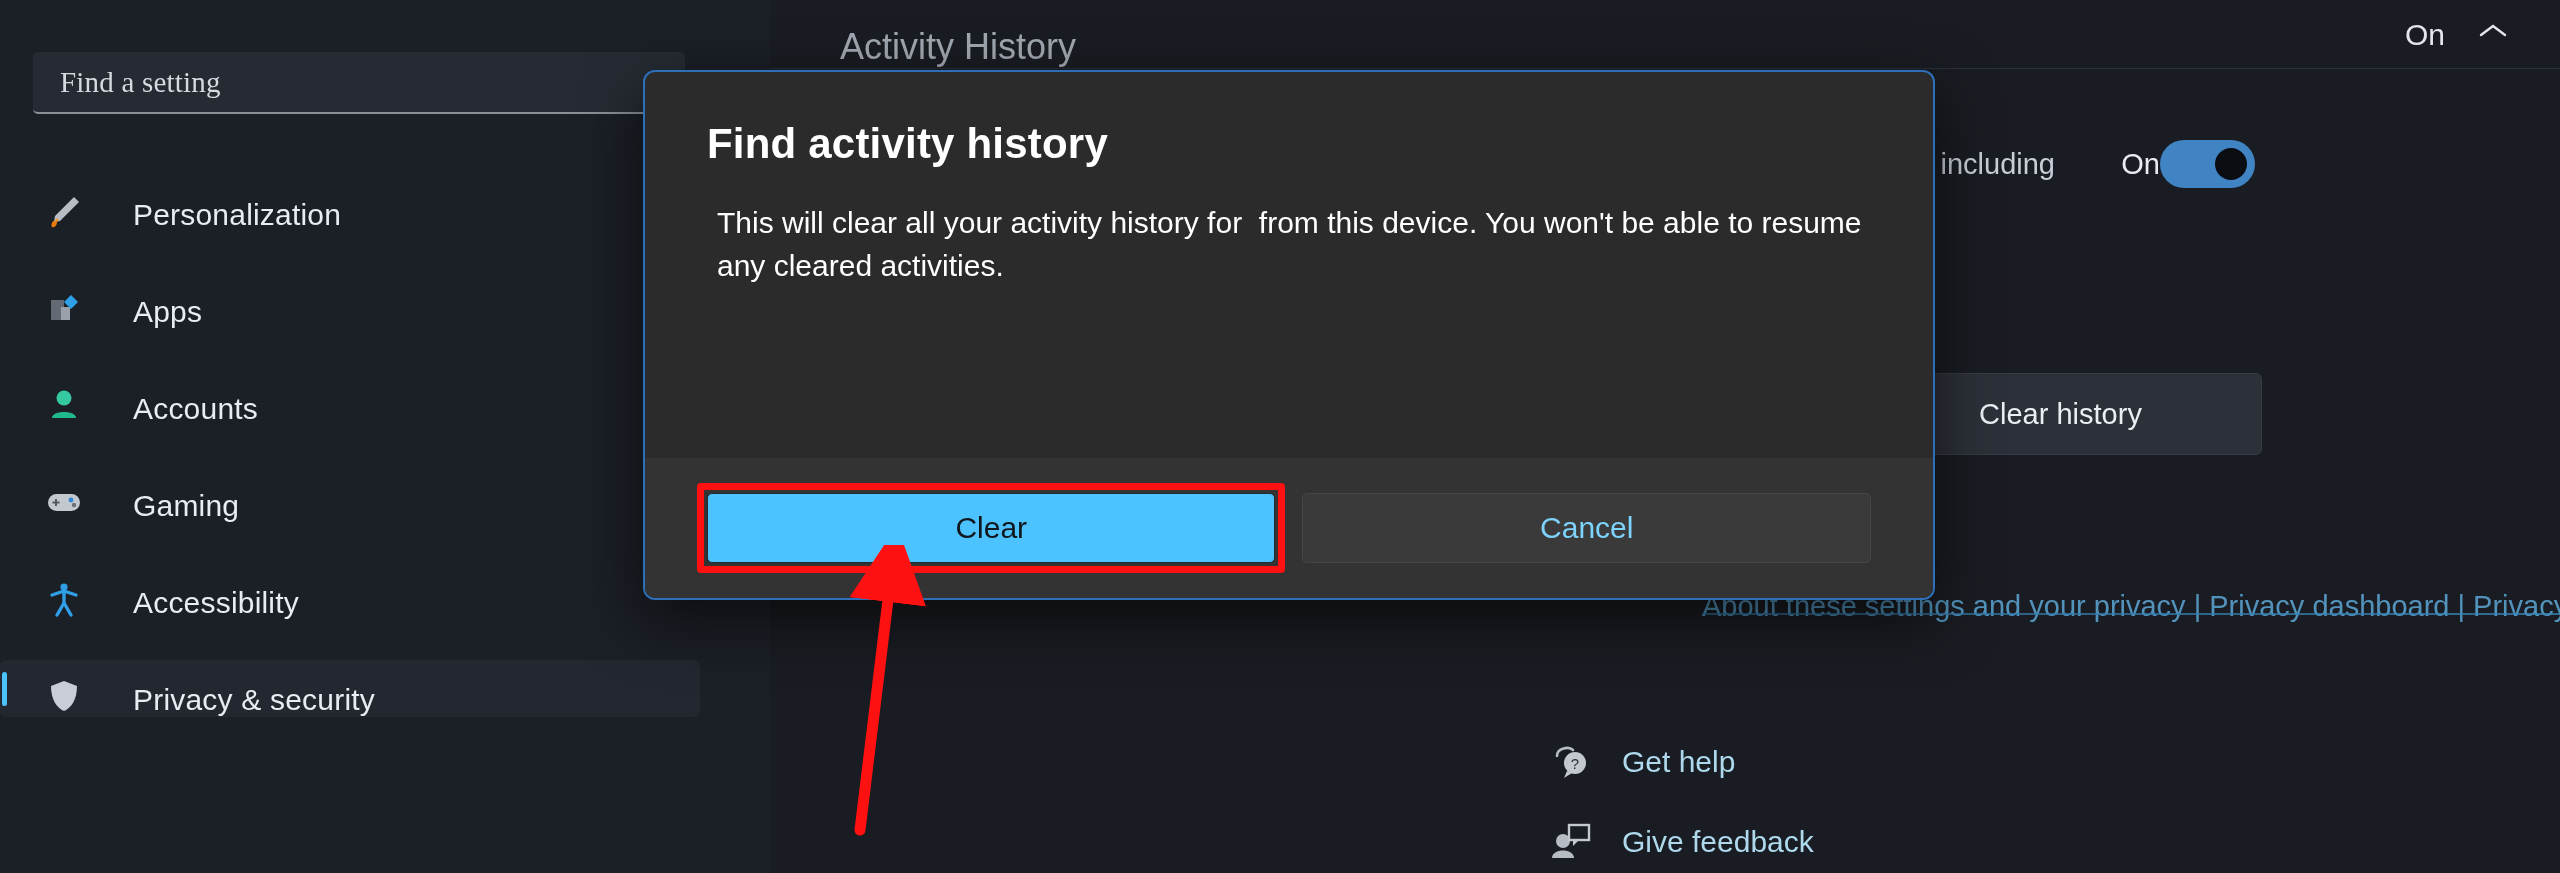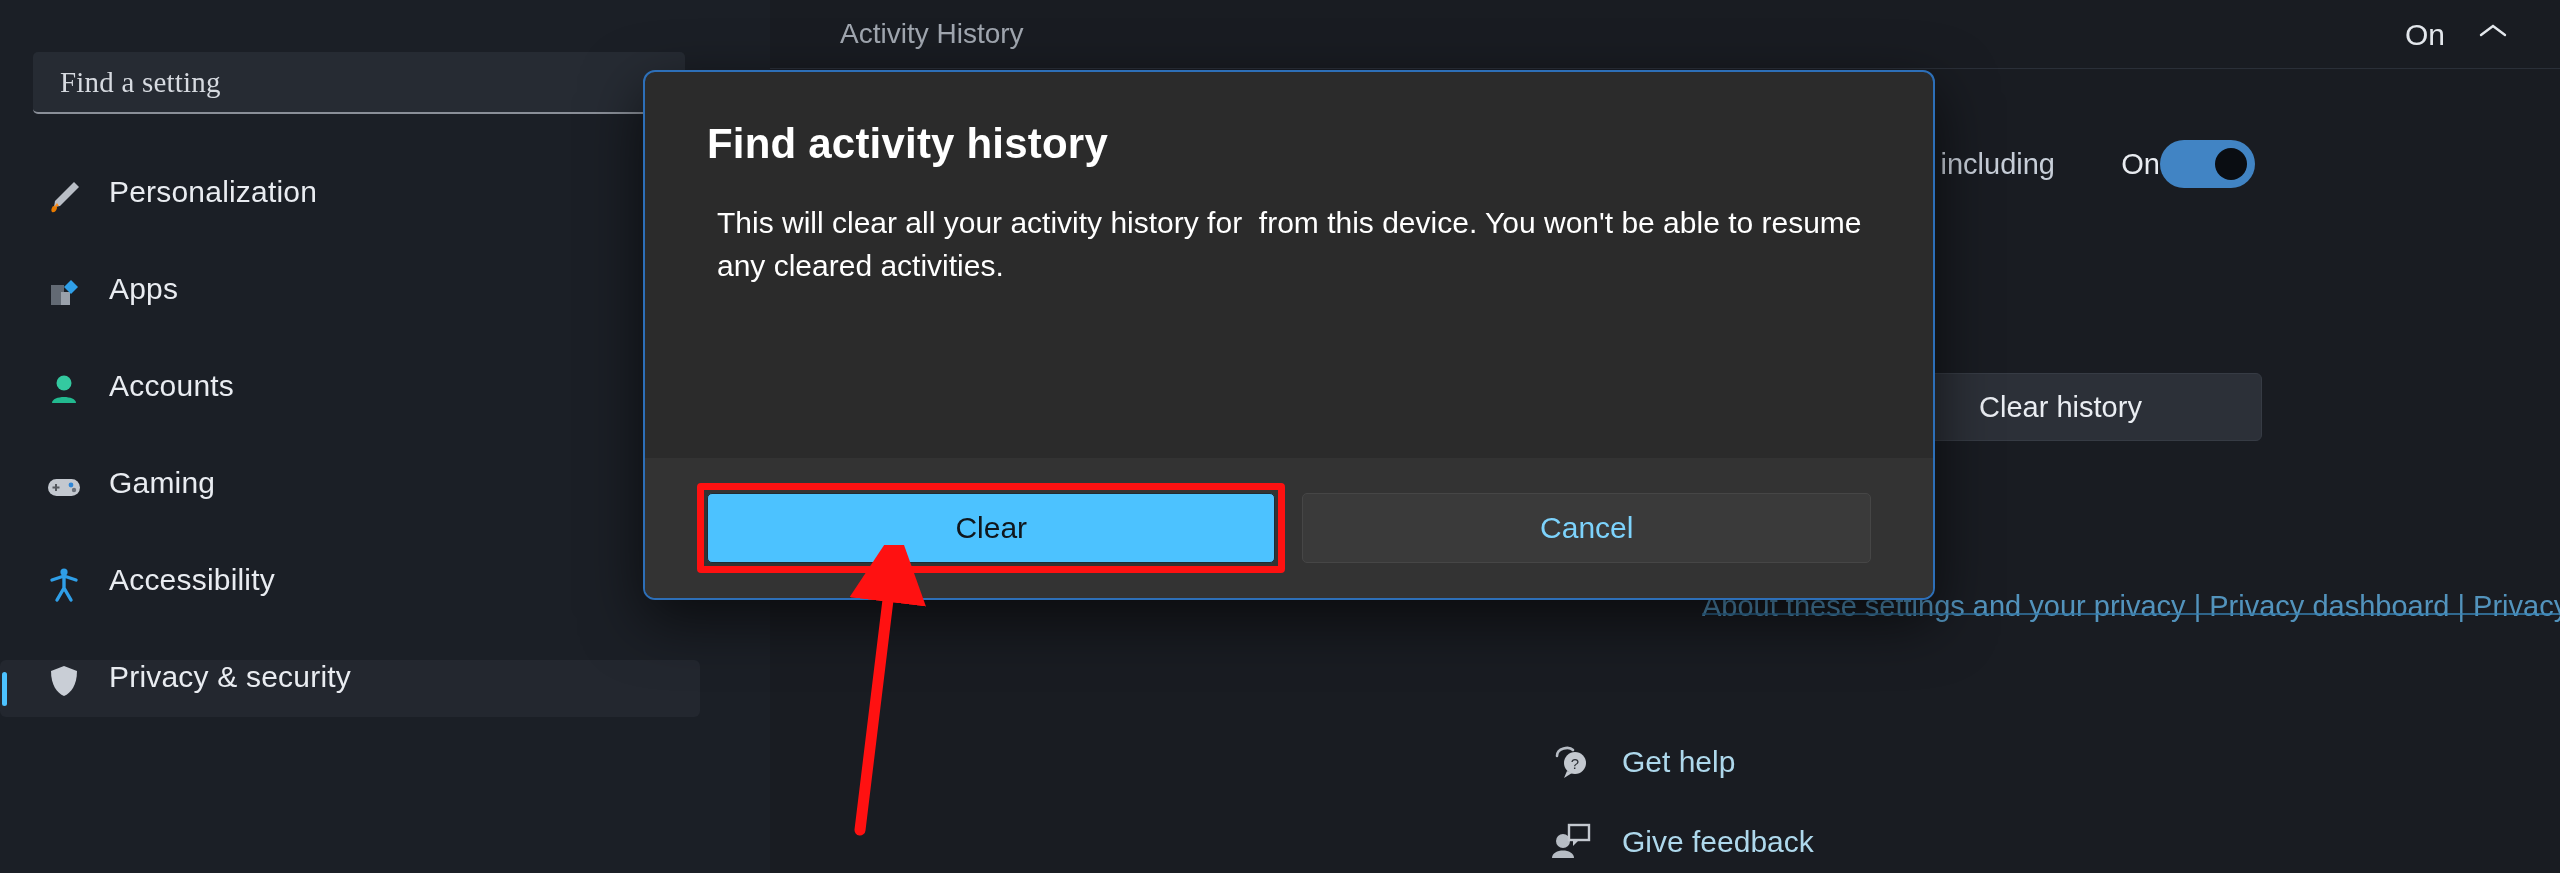--- a/index.html
+++ b/index.html
@@ -36,25 +36,26 @@
     font-family: Liberation Serif, serif;
     font-size: 29px;
     padding: 0 0 0 27px;
     letter-spacing: .2px;
   }
   .search-input::placeholder { color: #d6dae0; opacity: 1; }
 
   .nav { position: absolute; left: 0; top: 175px; width: 700px; }
   .nav-item {
     position: relative;
-    display: flex; align-items: flex-start;
+    display: flex; align-items: flex-end;
     height: 57px;
     margin: 0 0 40px 0;
     padding-left: 43px;
     border-radius: 6px;
+    gap: 24px;
   }
   .nav-item.selected {
     background: #23272f;
     width: 700px;
   }
   .nav-item.selected .sel-bar {
     position: absolute; left: 2px; top: 12px;
     width: 5px; height: 34px;
     background: #4cc2ff; border-radius: 3px;
   }
@@ -71,22 +72,22 @@
     white-space: nowrap;
   }
 
   
   .right-pane {
     position: absolute; left: 770px; top: 0;
     width: 1790px; height: 873px;
     background: #191c22;
   }
   .sec-head {
-    position: absolute; left: 70px; top: 18px;
-    color: #bfc6d0; font-size: 28px;
+    position: absolute; left: 70px; top: 26px;
+    color: #bfc6d0; font-size: 36px;
     opacity: .82;
   }
   .sec-head-right {
     position: absolute; right: 115px; top: 18px;
     color: #e3e7ec; font-size: 30px;
   }
   .chev-up {
     position: absolute; right: 52px; top: 22px;
     width: 30px; height: 18px;
   }
@@ -111,21 +112,21 @@
     background: #4184c4;
   }
   .toggle .knob {
     position: absolute; right: 8px; top: 8px;
     width: 32px; height: 32px; border-radius: 50%;
     background: #0a0d12;
   }
 
   .clear-history-btn {
     position: absolute; right: 298px; top: 373px;
-    width: 403px; height: 68px;
+    width: 403px; height: 82px;
     background: #2c3038;
     border: 1px solid #363b44;
     border-radius: 6px;
     color: #eaedf2; font-size: 29px;
     display: flex; align-items: center; justify-content: center;
     font-family: "Liberation Sans", sans-serif;
   }
 
   .privacy-links {
     position: absolute; left: 932px; top: 590px;

